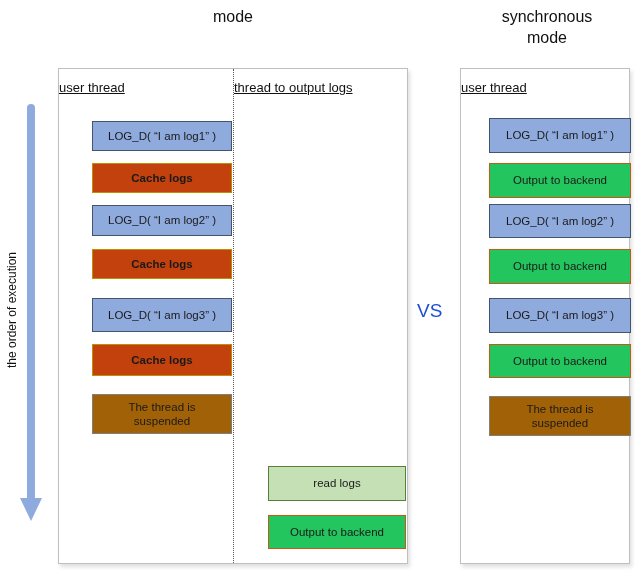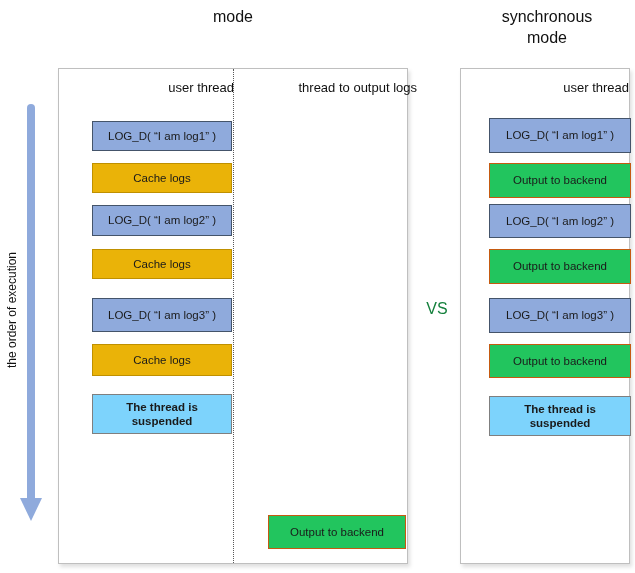--- a/index.html
+++ b/index.html
@@ -8,33 +8,33 @@
 
   .title{position:absolute;text-align:center;font-size:16px;line-height:21px;color:#111;}
   .title .tline{display:block;}
 
   .panel{position:absolute;background:#fff;border:1px solid #bfbfbf;
          box-shadow:2px 3px 4px rgba(0,0,0,0.13);box-sizing:border-box;}
   .panel-left{left:58px;top:68px;width:350px;height:496px;}
   .panel-right{left:460px;top:68px;width:170px;height:496px;}
 
   .col-header{position:absolute;top:10px;height:18px;font-size:13px;color:#111;
-              text-align:right;line-height:18px;}
+              text-align:left;line-height:18px;text-decoration:underline;}
   .divider-dotted{position:absolute;left:174px;top:0;bottom:0;width:0;
                   border-left:1px dotted #595959;}
 
   .box{position:absolute;display:flex;align-items:center;justify-content:center;
        font-size:11.5px;line-height:1.25;text-align:center;box-sizing:border-box;
        border:1.5px solid;white-space:nowrap;margin-left:15px;}
   .box-log{background:#8FAADC;border-color:#44546A;}
-  .box-cache{background:#eab308;border-color:#BF9000;}
+  .box-cache{background:#c2410c;border-color:#BF9000;font-weight:bold;}
   .box-output{background:#22c55e;border-color:#C55A11;}
   .box-read{background:#C5E0B4;border-color:#538135;}
-  .box-suspended{background:#7dd3fc;border-color:#7F7F7F;white-space:normal;
-                 padding:0 28px;font-weight:bold;}
+  .box-suspended{background:#a16207;border-color:#7F7F7F;white-space:normal;
+                 padding:0 28px;}
 
   
   .lrow{left:18px;width:140px;}
   .lr1{top:52px;height:30px;} .lr2{top:94px;height:30px;} .lr3{top:136px;height:31px;}
   .lr4{top:180px;height:30px;} .lr5{top:229px;height:34px;} .lr6{top:275px;height:32px;}
   .lr7{top:325px;height:40px;}
   
   .mrow{left:194px;width:138px;}
   .mr1{top:397px;height:35px;} .mr2{top:446px;height:34px;}
   
@@ -45,53 +45,54 @@
 
   
   .exec-arrow-shaft{position:absolute;left:27px;top:104px;width:8px;height:396px;
                     background:#8FAADC;border-radius:4px 4px 0 0;}
   .exec-arrow-head{position:absolute;left:20px;top:498px;width:0;height:0;
                    border-left:11px solid transparent;border-right:11px solid transparent;
                    border-top:23px solid #8FAADC;}
   .exec-label{position:absolute;left:-67px;top:302px;width:160px;height:16px;
               transform:rotate(-90deg);text-align:center;font-size:12px;color:#111;}
 
-  .vs-label{position:absolute;left:417px;top:300px;width:40px;text-align:center;
-            font-size:16px;color:#15803d;}
+  .vs-label{position:absolute;left:417px;top:300px;width:40px;text-align:left;
+            font-size:19px;color:#1d4ed8;}
 </style>
 </head>
 <body>
 
 <div class="title" style="left:133px;top:6px;width:200px;">
   <span class="tline">mode</span>
 </div>
 <div class="title" style="left:447px;top:6px;width:200px;">
   <span class="tline">synchronous</span>
   <span class="tline">mode</span>
 </div>
 
 <div class="exec-arrow-shaft"></div>
 <div class="exec-arrow-head"></div>
 <div class="exec-label">the order of execution</div>
 
 <div class="vs-label">VS</div>
 
 <div class="panel panel-left">
   <div class="col-header" style="left:0;width:175px;">user thread</div>
-  <div class="col-header" style="left:183px;width:175px;">thread to output logs</div>
+  <div class="col-header" style="left:175px;width:175px;">thread to output logs</div>
   <div class="divider-dotted"></div>
 
   <div class="box box-log lrow lr1">LOG_D( “I am log1” )</div>
   <div class="box box-cache lrow lr2">Cache logs</div>
   <div class="box box-log lrow lr3">LOG_D( “I am log2” )</div>
   <div class="box box-cache lrow lr4">Cache logs</div>
   <div class="box box-log lrow lr5">LOG_D( “I am log3” )</div>
   <div class="box box-cache lrow lr6">Cache logs</div>
   <div class="box box-suspended lrow lr7">The thread is suspended</div>
 
+  <div class="box box-read mrow mr1">read logs</div>
   <div class="box box-output mrow mr2">Output to backend</div>
 </div>
 
 <div class="panel panel-right">
   <div class="col-header" style="left:0;width:168px;">user thread</div>
 
   <div class="box box-log rrow rr1">LOG_D( “I am log1” )</div>
   <div class="box box-output rrow rr2">Output to backend</div>
   <div class="box box-log rrow rr3">LOG_D( “I am log2” )</div>
   <div class="box box-output rrow rr4">Output to backend</div>

